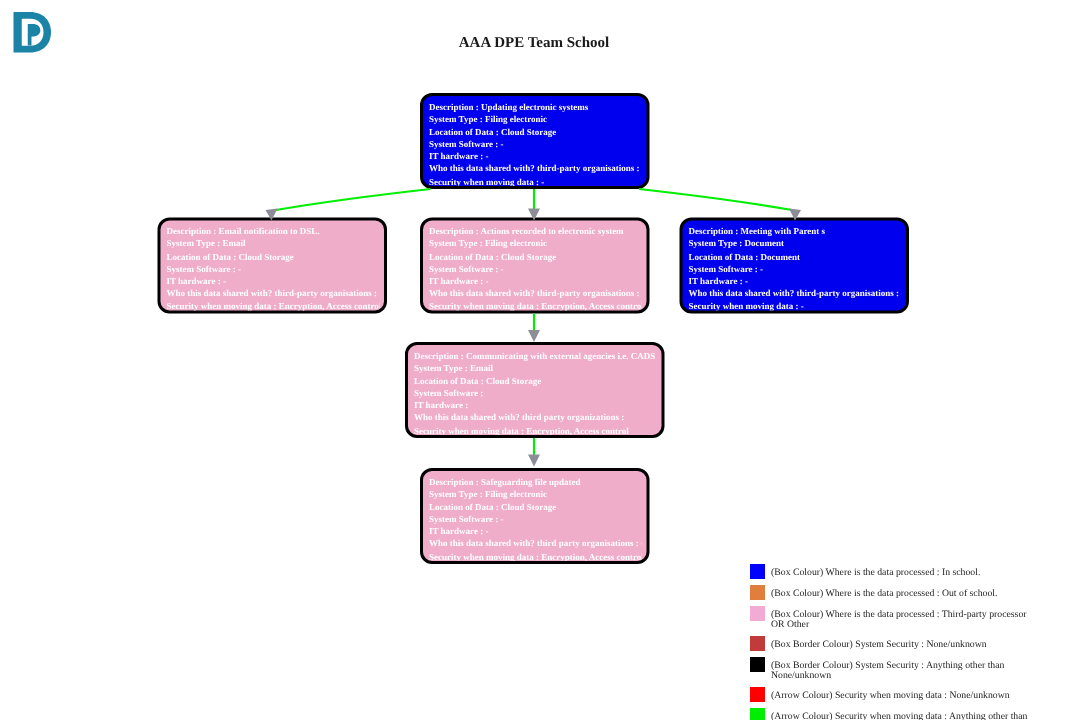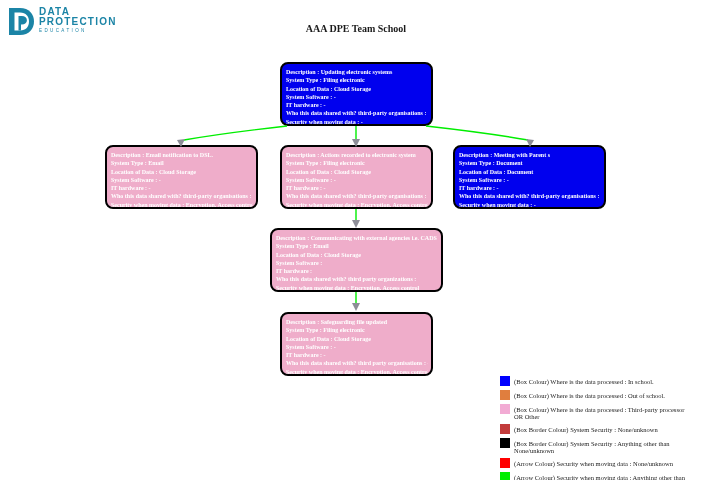--- a/index.html
+++ b/index.html
@@ -36,25 +36,20 @@
 </head>
 <body>
 
 <div class="logo">
   <div class="logo-icon">
     <svg width="27" height="29" viewBox="0 0 27 29">
       <path d="M1 1 h11 c9 0 14 6 14 13.5 S21 28 12 28 H1 z" fill="#1b84a6"></path>
       <path d="M6.5 5.5 h5.5 c6 0 9 4 9 9 s-3 9 -9 9 H6.5 z" fill="#ffffff"></path>
       <path d="M10.5 9 h3.2 c3.4 0 5.2 1.8 5.2 4.2 s-1.8 4.2 -5.2 4.2 h-0.7 v6 h-2.5 z" fill="#1b84a6"></path>
     </svg>
-  </div>
-  <div class="logo-text">
-    <div class="logo-line">DATA</div>
-    <div class="logo-line">PROTECTION</div>
-    <div class="logo-sub">EDUCATION</div>
   </div>
 </div>
 
 <div class="diagram-title">AAA DPE Team School</div>
 
 <div class="node" style="left:280px;top:62px;width:153px;height:64px;background:#0000ee;">
   <div class="ln">Description : Updating electronic systems</div>
   <div class="ln">System Type : Filing electronic</div>
   <div class="ln">Location of Data : Cloud Storage</div>
   <div class="ln">System Software : -</div>

